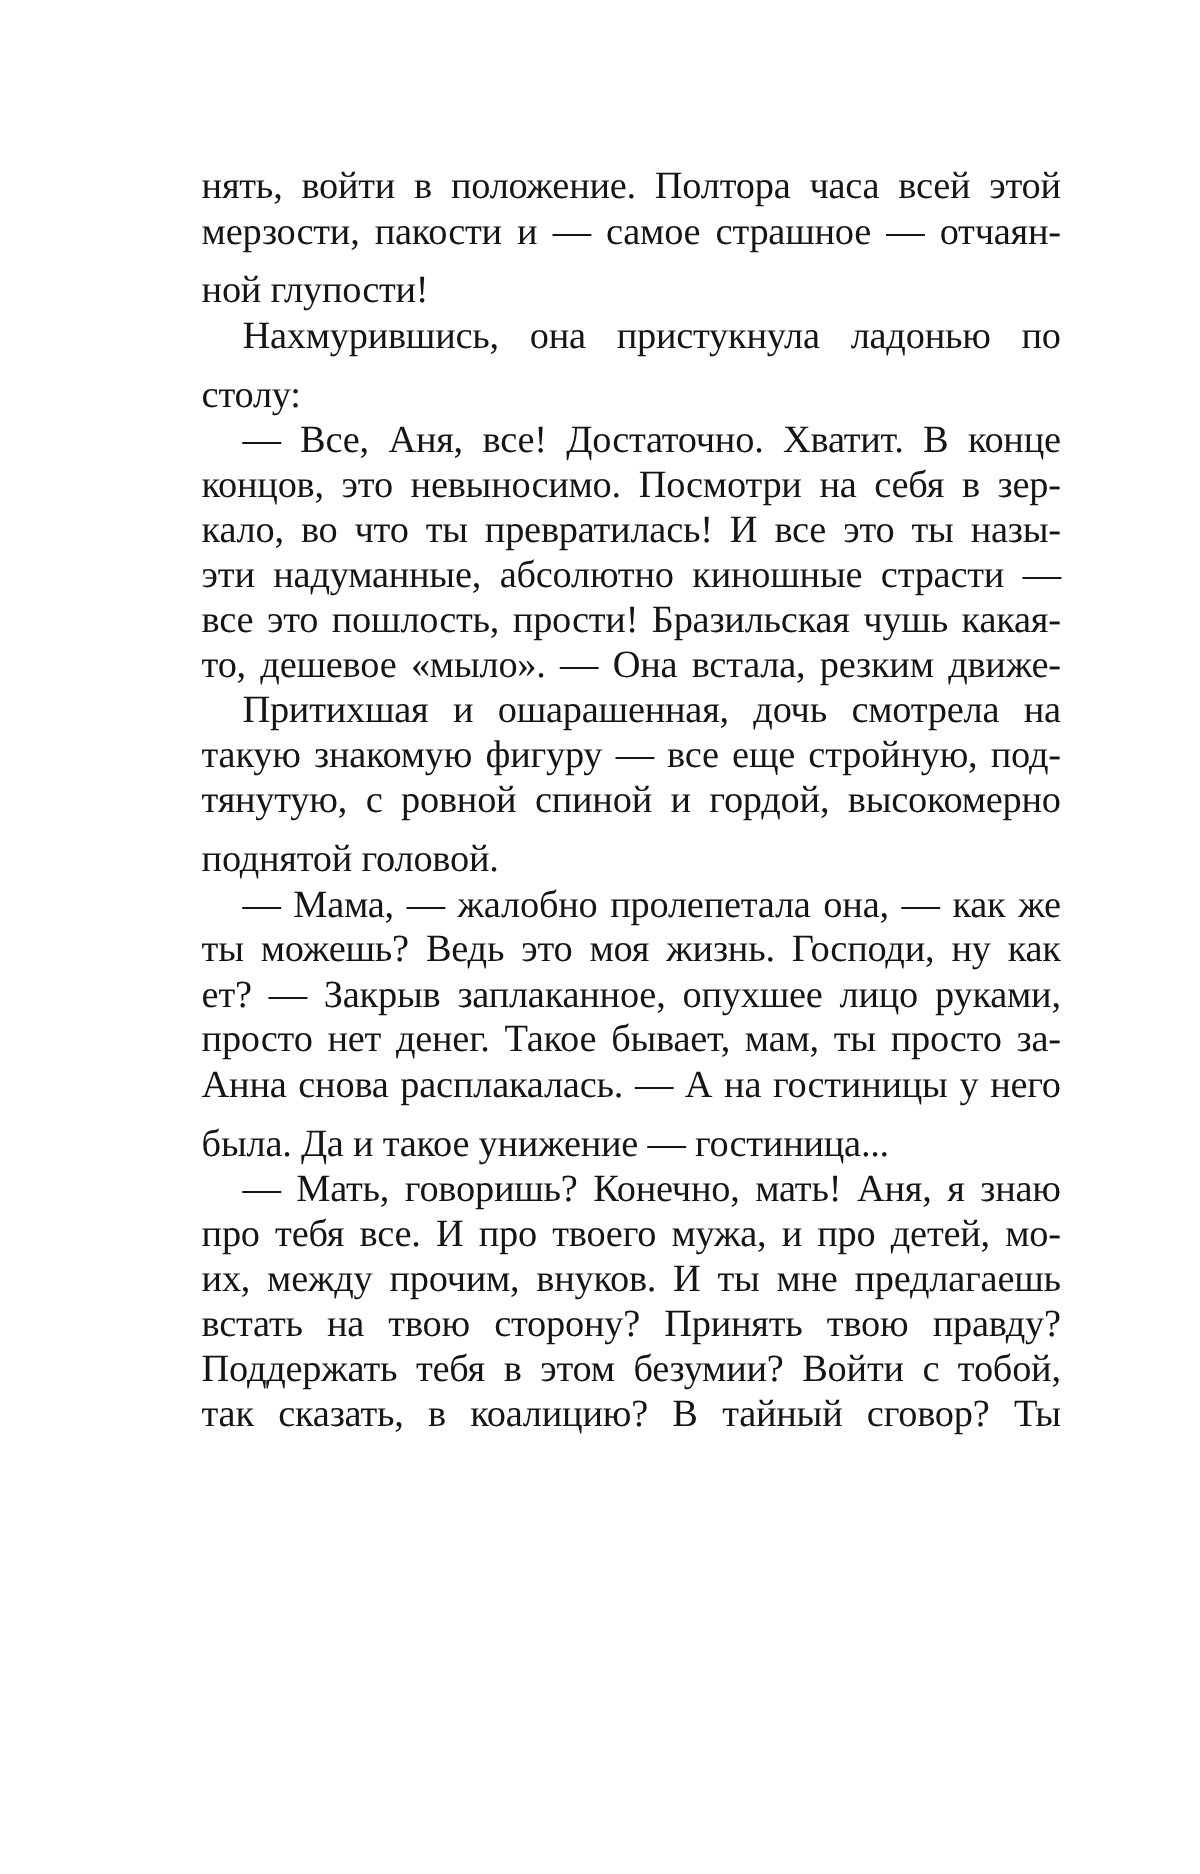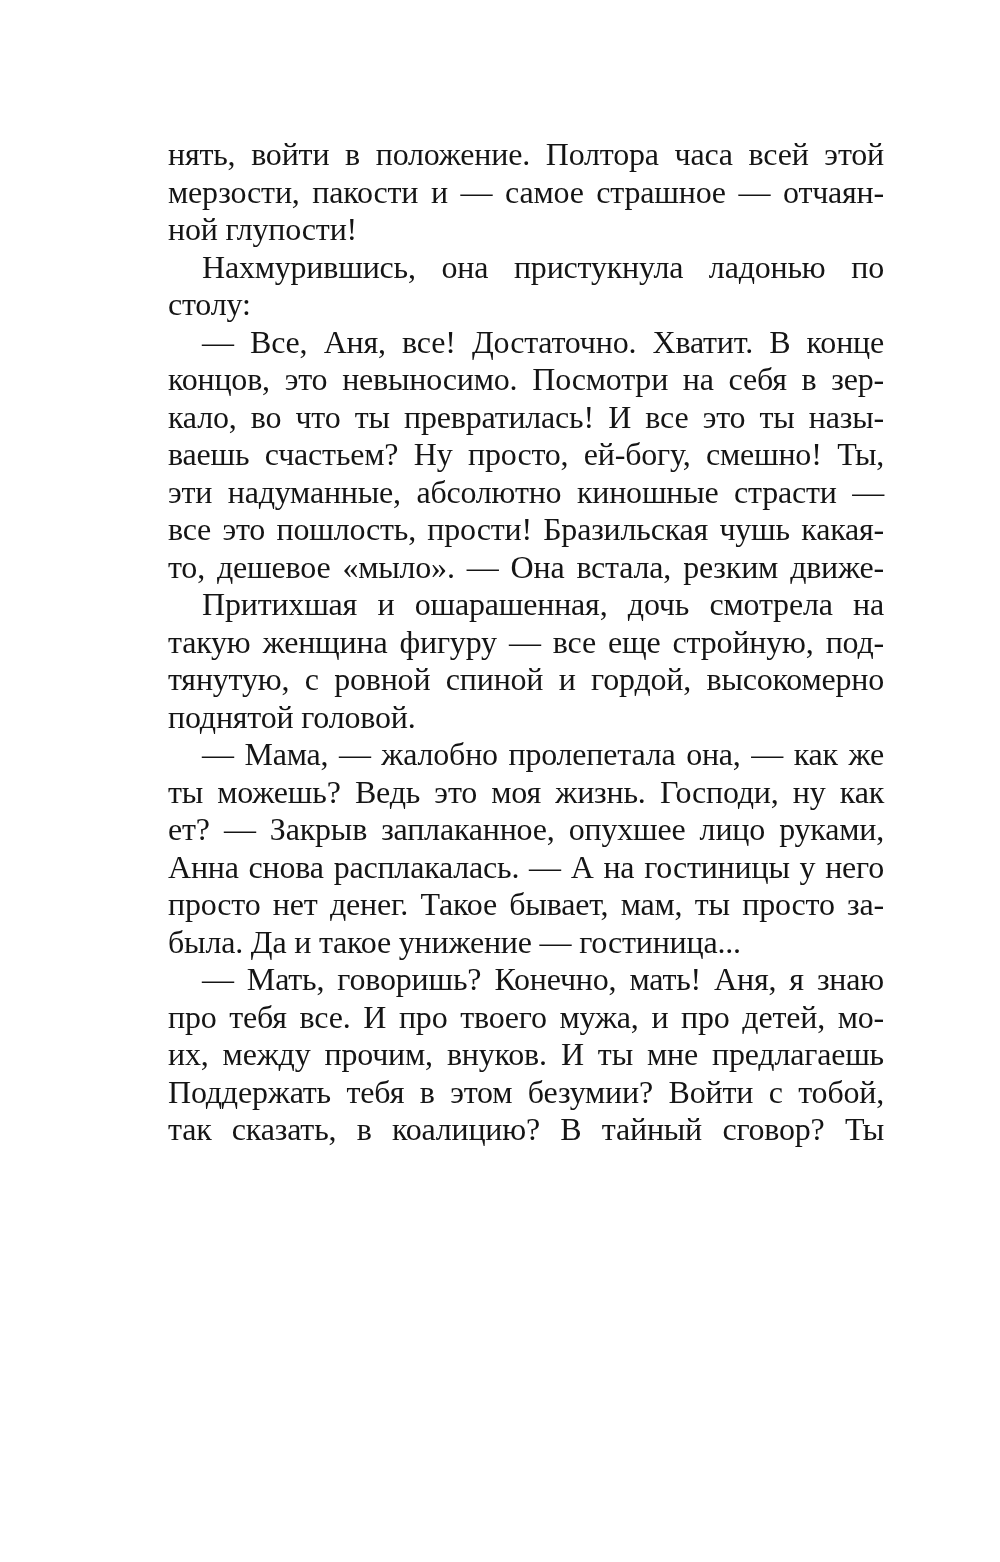--- a/index.html
+++ b/index.html
@@ -25,20 +25,21 @@
   .line {
     font-size: 32px;
     line-height: 37.5px;
     white-space: nowrap;
     text-align: justify;
     text-align-last: justify;
     letter-spacing: -0.2px;
   }
   .line.left {
     text-align-last: left;
+    margin-top: 12px;
   }
   .line.indent {
     padding-left: 34px;
   }
   .page-number {
     position: absolute;
     left: 168px;
     top: 1382px;
     width: 716px;
     text-align: center;
@@ -53,34 +54,34 @@
 <div class="page">
   <div class="text-block">
       <div class="line">нять, войти в положение. Полтора часа всей этой</div>
       <div class="line">мерзости, пакости и — самое страшное — отчаян-</div>
       <div class="line left">ной глупости!</div>
       <div class="line indent">Нахмурившись, она пристукнула ладонью по</div>
       <div class="line left">столу:</div>
       <div class="line indent">— Все, Аня, все! Достаточно. Хватит. В конце</div>
       <div class="line">концов, это невыносимо. Посмотри на себя в зер-</div>
       <div class="line">кало, во что ты превратилась! И все это ты назы-</div>
-      <div class="line">ваешь счастьем? Ну просто, ей-богу, смешно! Ты,</div>
       <div class="line">эти надуманные, абсолютно киношные страсти —</div>
       <div class="line">все это пошлость, прости! Бразильская чушь какая-</div>
       <div class="line">то, дешевое «мыло». — Она встала, резким движе-</div>
       <div class="line indent">Притихшая и ошарашенная, дочь смотрела на</div>
-      <div class="line">такую женщина фигуру — все еще стройную, под-</div>
+      <div class="line">такую знакомую фигуру — все еще стройную, под-</div>
       <div class="line">тянутую, с ровной спиной и гордой, высокомерно</div>
       <div class="line left">поднятой головой.</div>
       <div class="line indent">— Мама, — жалобно пролепетала она, — как же</div>
       <div class="line">ты можешь? Ведь это моя жизнь. Господи, ну как</div>
       <div class="line">ет? — Закрыв заплаканное, опухшее лицо руками,</div>
+      <div class="line">просто нет денег. Такое бывает, мам, ты просто за-</div>
       <div class="line">Анна снова расплакалась. — А на гостиницы у него</div>
-      <div class="line">просто нет денег. Такое бывает, мам, ты просто за-</div>
       <div class="line left">была. Да и такое унижение — гостиница...</div>
       <div class="line indent">— Мать, говоришь? Конечно, мать! Аня, я знаю</div>
       <div class="line">про тебя все. И про твоего мужа, и про детей, мо-</div>
       <div class="line">их, между прочим, внуков. И ты мне предлагаешь</div>
+      <div class="line">встать на твою сторону? Принять твою правду?</div>
       <div class="line">Поддержать тебя в этом безумии? Войти с тобой,</div>
       <div class="line">так сказать, в коалицию? В тайный сговор? Ты</div>
     </div>
   <div class="page-number">6</div>
 </div>
 
 </body></html>

